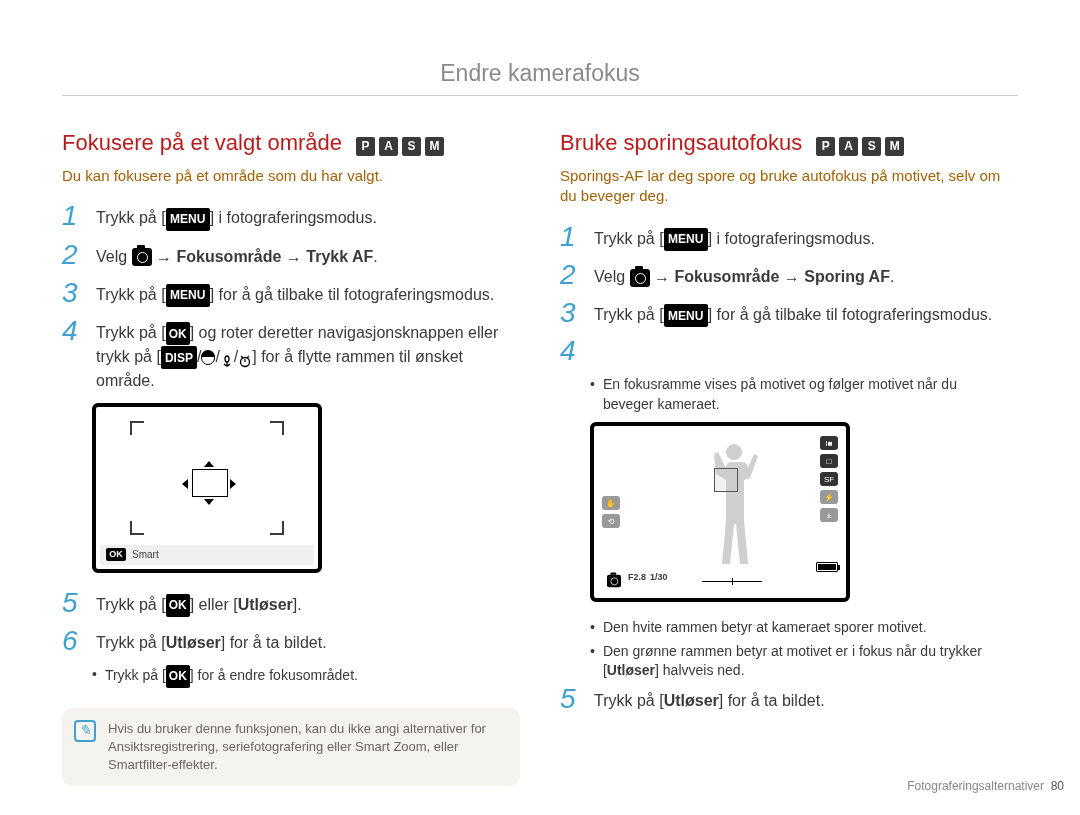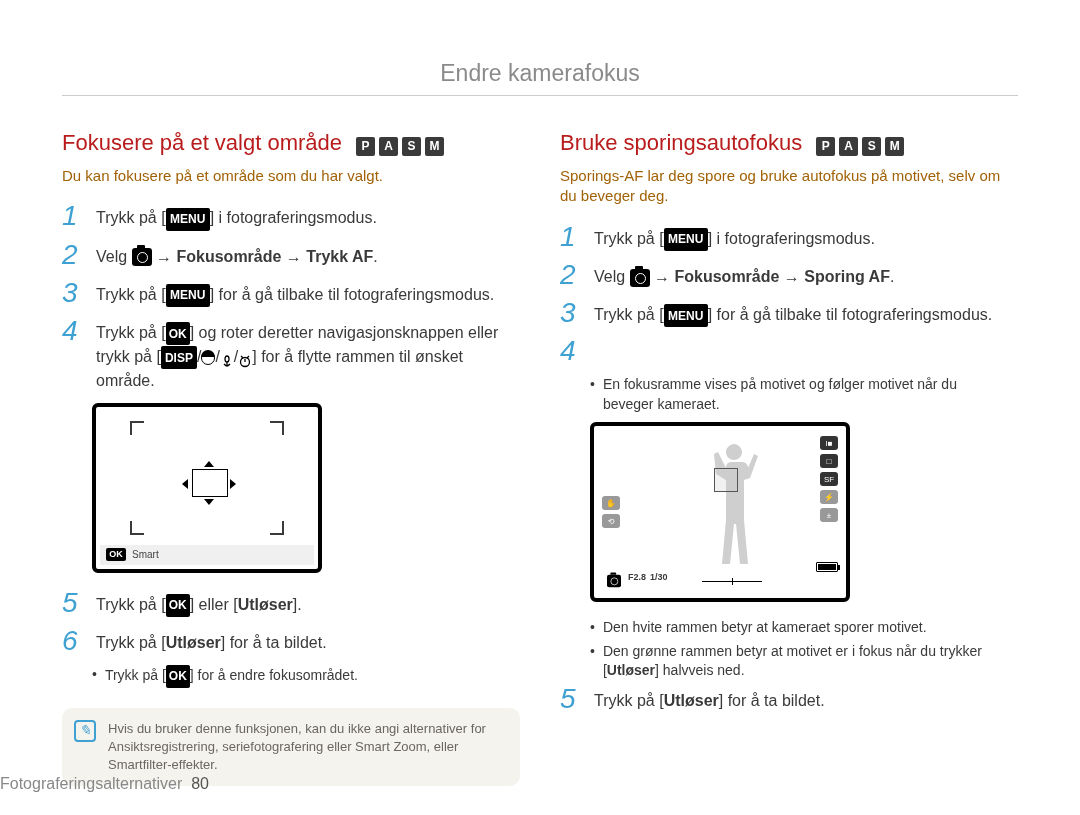--- a/index.html
+++ b/index.html
@@ -48,21 +48,21 @@
   .hud-cam { display: flex; align-items: flex-start; gap: 4px; }
   .hud-icons-left { position: absolute; left: 8px; top: 70px; display: flex; flex-direction: column; gap: 4px; }
   .hud-icons-right { position: absolute; right: 8px; top: 10px; display: flex; flex-direction: column; gap: 4px; }
   .hud-badge { width: 18px; height: 14px; background: #333; border-radius: 3px; display:flex; align-items:center; justify-content:center; color:#fff; font-size:8px; }
   .hud-badge.light { background: #999; }
   .battery { position: absolute; right: 8px; bottom: 26px; width: 22px; height: 10px; border: 1px solid #000; border-radius: 1px; }
   .battery::after{content:"";position:absolute;right:-3px;top:2px;width:2px;height:5px;background:#000;}
   .battery-fill { position:absolute; left:1px; top:1px; bottom:1px; right:1px; background:#000; }
   .note-box { margin-top: 20px; background: #f5f3ee; border-radius: 10px; padding: 12px 14px 12px 46px; position: relative; font-size: 13px; line-height: 1.4; color: #6a6660; }
   .note-icon { position: absolute; left: 12px; top: 12px; width: 22px; height: 22px; border: 2px solid #3ea1d1; border-radius: 4px; color: #3ea1d1; display: flex; align-items: center; justify-content: center; font-style: italic; font-size: 14px; }
-  .footer { position: absolute; bottom: 22px; left: 0; right: 0; text-align: left; font-size: 16px; color: #888; }
+  .footer { position: absolute; bottom: 22px; left: 0; right: 16px; text-align: right; font-size: 12px; color: #888; }
   .footer .pg { color: #555; }
   .circle-icon { display:inline-block; width:14px; height:14px; border:1.5px solid #000; border-radius:50%; position:relative; vertical-align:middle; }
   .circle-icon.half::after{content:"";position:absolute;left:-1.5px;top:-1.5px;width:14px;height:14px;border-radius:50%;background:linear-gradient(180deg,#000 50%,transparent 50%);}
   .tulip-icon { display:inline-block; width:14px; height:14px; vertical-align:middle; position:relative; }
   .tulip-icon svg { width:100%; height:100%; }
   .timer-icon { display:inline-block; width:14px; height:14px; vertical-align:middle; position:relative; }
   .timer-icon svg{width:100%;height:100%;}
 </style>
 </head>
 <body>

